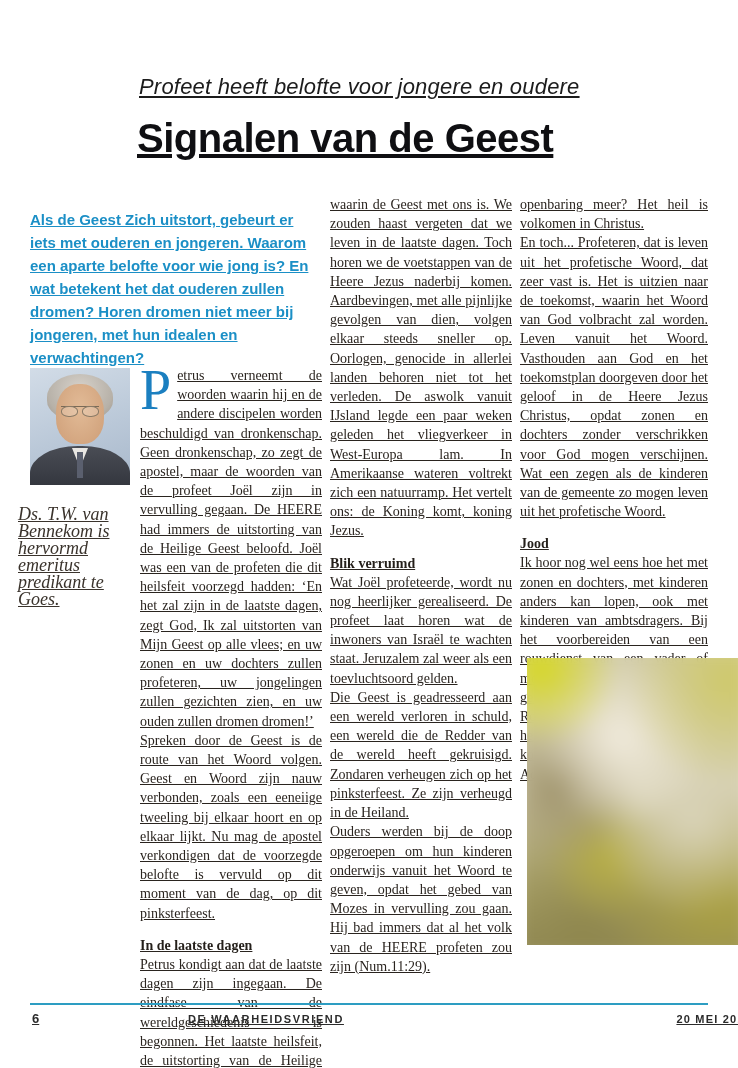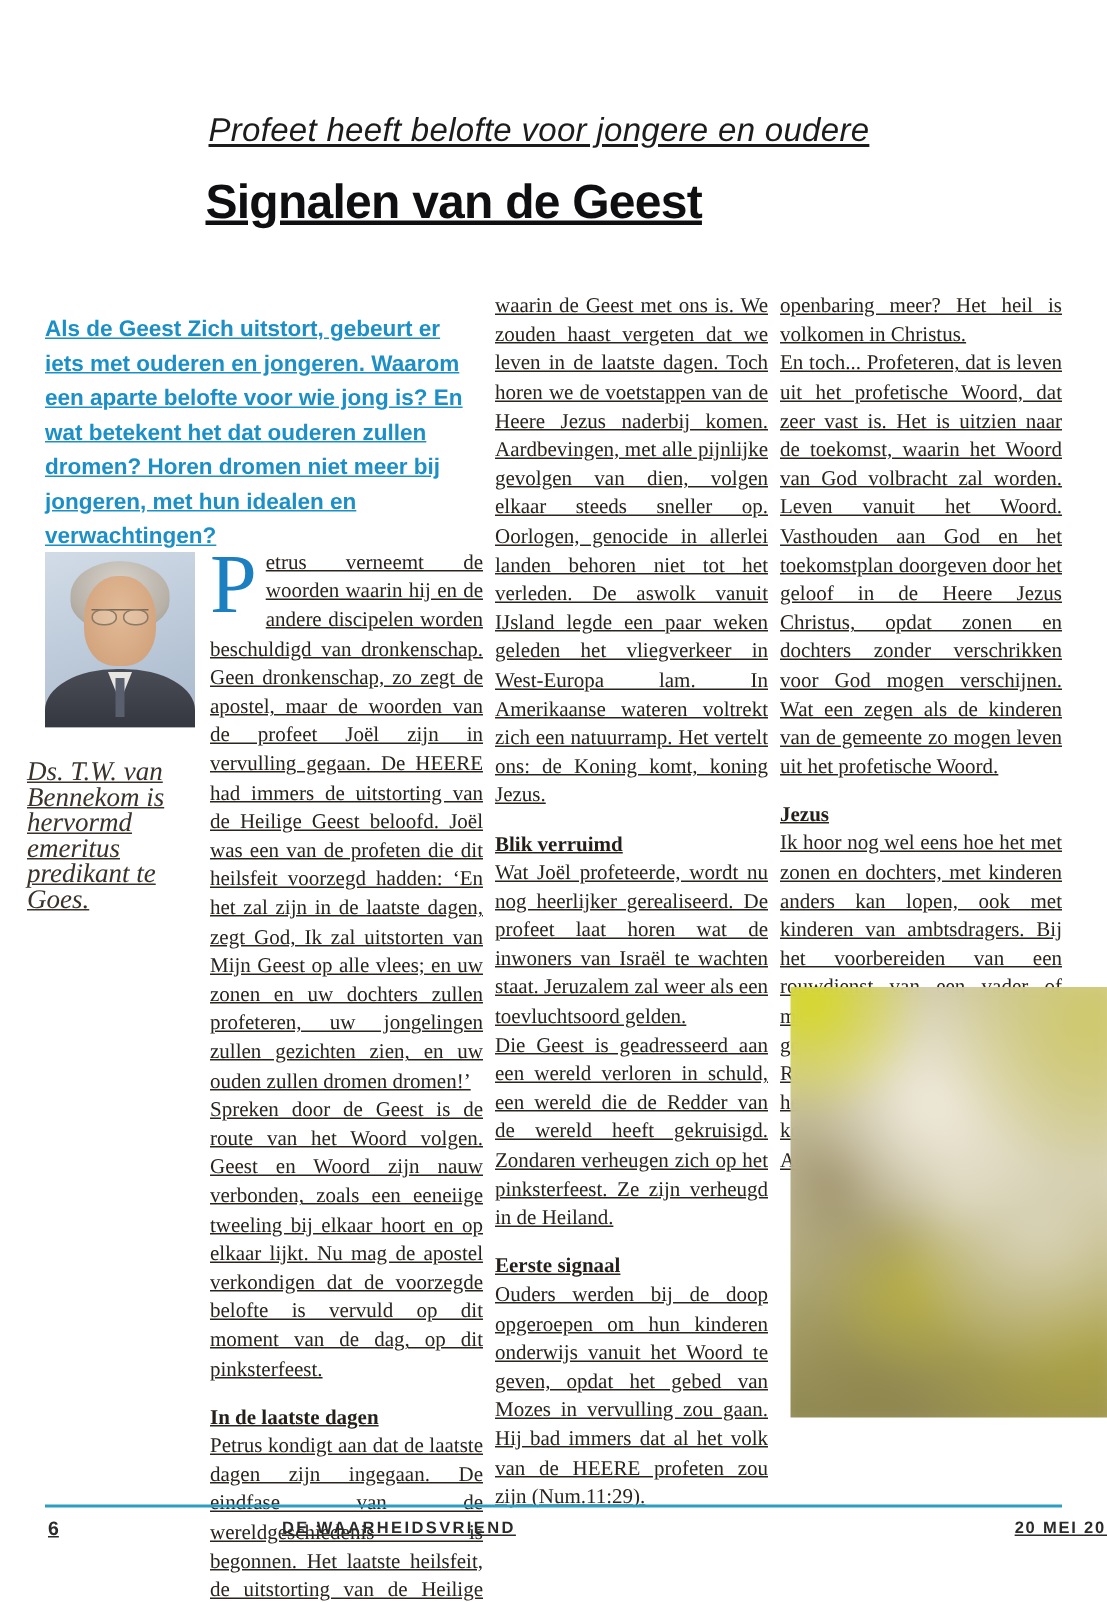--- a/index.html
+++ b/index.html
@@ -6,21 +6,21 @@
   body{width:738px;height:1068px;position:relative;overflow:hidden;
        font-family:"Liberation Serif",serif;color:#2a241f;}
   .abs{position:absolute;text-decoration:underline;}
 
   
   .kicker{left:139px;top:74px;width:560px;
     font-family:"Liberation Sans",sans-serif;font-style:italic;
     font-size:22px;color:#1c1c1c;letter-spacing:0.2px;}
   .title{left:137px;top:116px;width:580px;
     font-family:"Liberation Sans",sans-serif;font-weight:bold;
-    font-size:32px;color:#0f0f12;letter-spacing:-0.5px;}
+    font-size:40px;color:#0f0f12;letter-spacing:-0.5px;}
 
   
   .intro{left:30px;top:208px;width:284px;
     font-family:"Liberation Sans",sans-serif;font-weight:bold;
     font-size:15px;line-height:23px;color:#1b8fc6;}
 
   
   .portrait{left:30px;top:368px;width:100px;height:117px;overflow:hidden;
     background:linear-gradient(160deg,#d2dce7 0%,#bac8d8 55%,#a8b8cb 100%);}
   .portrait .hair{position:absolute;left:17px;top:6px;width:66px;height:46px;
@@ -104,29 +104,28 @@
   <h3>In de laatste dagen</h3>
   <p>Petrus kondigt aan dat de laatste dagen zijn ingegaan. De eindfase van de wereldgeschiedenis is begonnen. Het laatste heilsfeit, de uitstorting van de Heilige Geest, is in vervulling gegaan.</p>
 
 </div>
 
 <div class="abs col col2">
   <p>waarin de Geest met ons is. We zouden haast vergeten dat we leven in de laatste dagen. Toch horen we de voetstappen van de Heere Jezus naderbij komen. Aardbevingen, met alle pijnlijke gevolgen van dien, volgen elkaar steeds sneller op. Oorlogen, genocide in allerlei landen behoren niet tot het verleden. De aswolk vanuit IJsland legde een paar weken geleden het vliegverkeer in West-Europa lam. In Amerikaanse wateren voltrekt zich een natuurramp. Het vertelt ons: de Koning komt, koning Jezus.</p>
   <h3>Blik verruimd</h3>
   <p>Wat Joël profeteerde, wordt nu nog heerlijker gerealiseerd. De profeet laat horen wat de inwoners van Israël te wachten staat. Jeruzalem zal weer als een toevluchtsoord gelden.</p>
   <p>Die Geest is geadresseerd aan een wereld verloren in schuld, een wereld die de Redder van de wereld heeft gekruisigd. Zondaren verheugen zich op het pinksterfeest. Ze zijn verheugd in de Heiland.</p>
-  <h3>Eerste signaal</h3>
   <p>Ouders werden bij de doop opgeroepen om hun kinderen onderwijs vanuit het Woord te geven, opdat het gebed van Mozes in vervulling zou gaan. Hij bad immers dat al het volk van de HEERE profeten zou zijn (Num.11:29).</p>
 
 </div>
 
 <div class="abs col col3">
   <p>openbaring meer? Het heil is volkomen in Christus.</p>
   <p>En toch... Profeteren, dat is leven uit het profetische Woord, dat zeer vast is. Het is uitzien naar de toekomst, waarin het Woord van God volbracht zal worden. Leven vanuit het Woord. Vasthouden aan God en het toekomstplan doorgeven door het geloof in de Heere Jezus Christus, opdat zonen en dochters zonder verschrikken voor God mogen verschijnen. Wat een zegen als de kinderen van de gemeente zo mogen leven uit het profetische Woord.</p>
-  <h3>Jezus</h3>
+  <h3>Jood</h3>
   <p>Ik hoor nog wel eens hoe het met zonen en dochters, met kinderen anders kan lopen, ook met kinderen van ambtsdragers. Bij het voorbereiden van een rouwdienst van een vader of moeder voer ik nog wel eens een gesprek met oudere kinderen. Relatief veel van die kinderen hebben afgehaakt, het Woord komt er niet meer aan het woord. Achterblijvenden willen</p>
 </div>
 
 <div class="abs nature">
   <div class="blur"></div>
 </div>
 
 <div class="abs footer-rule"></div>
 <div class="abs footer page-num">6</div>
 <div class="abs footer magazine">DE WAARHEIDSVRIEND</div>

